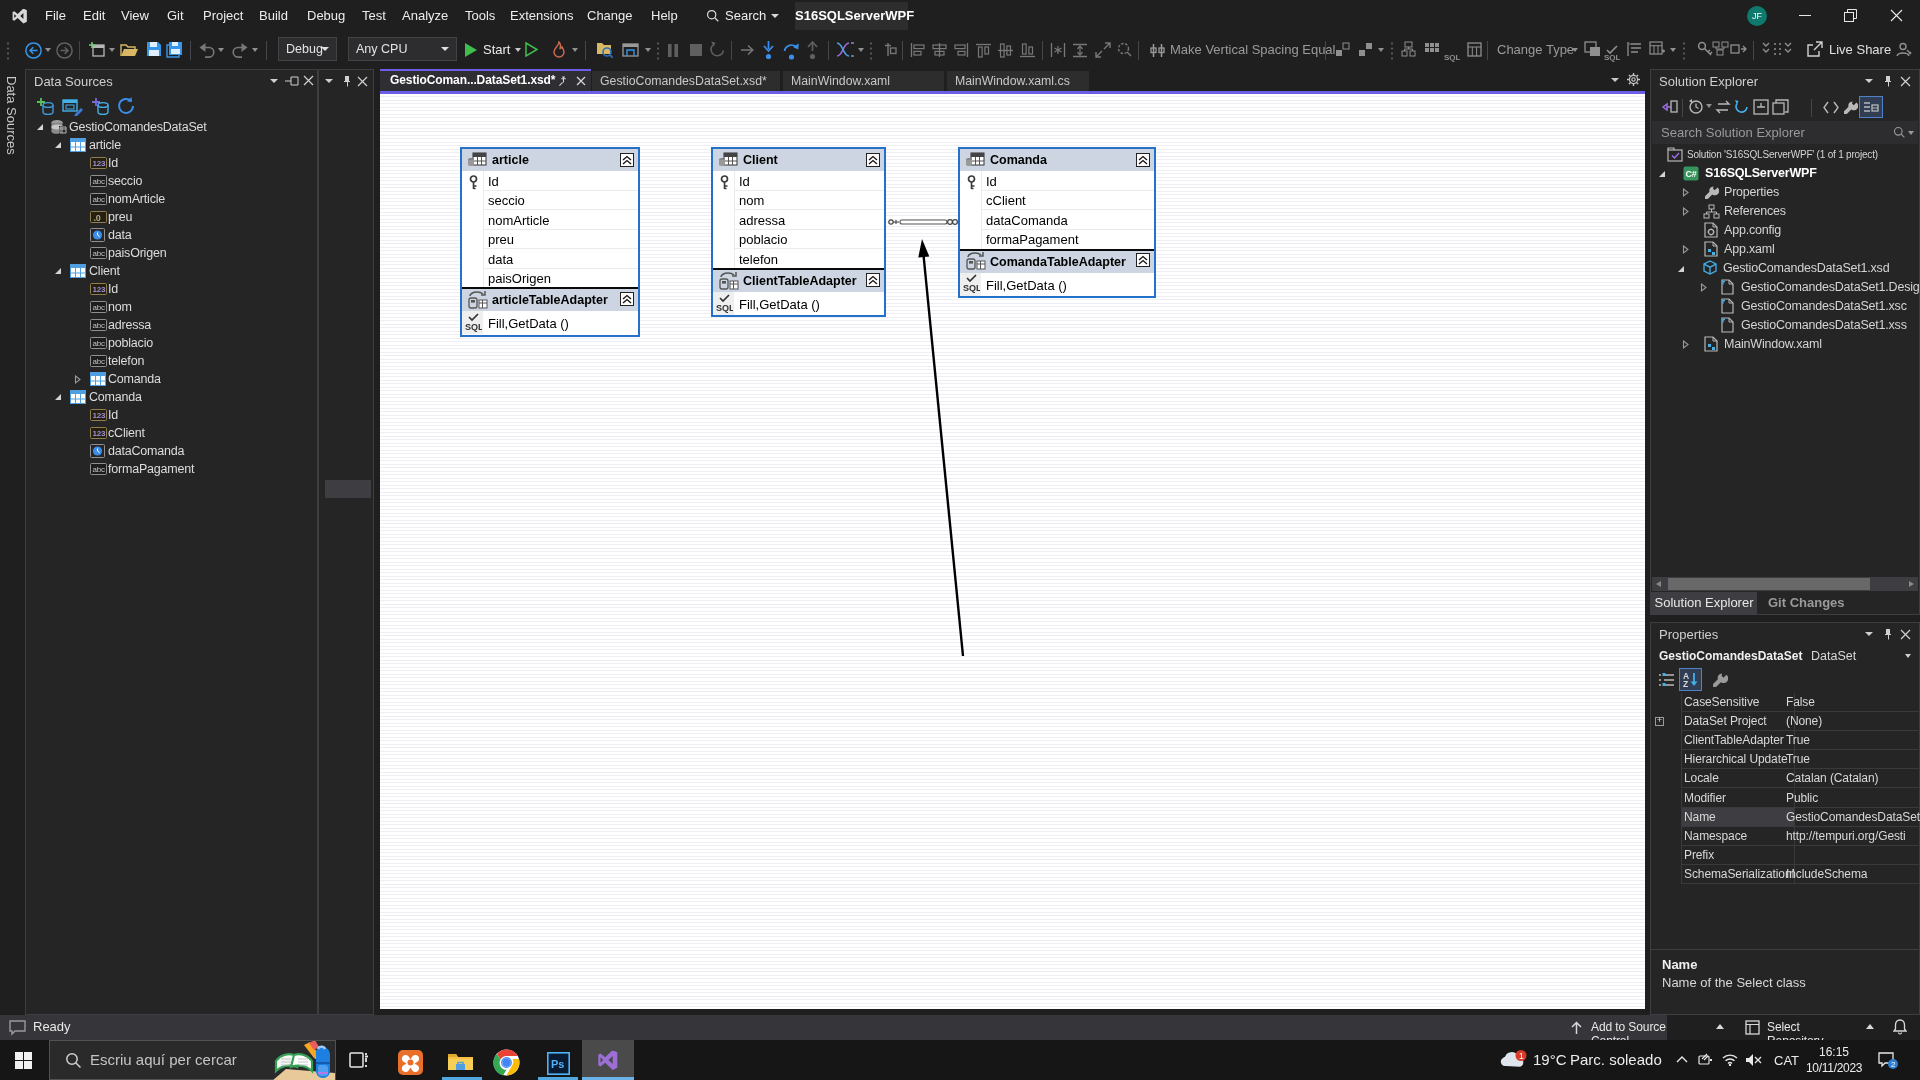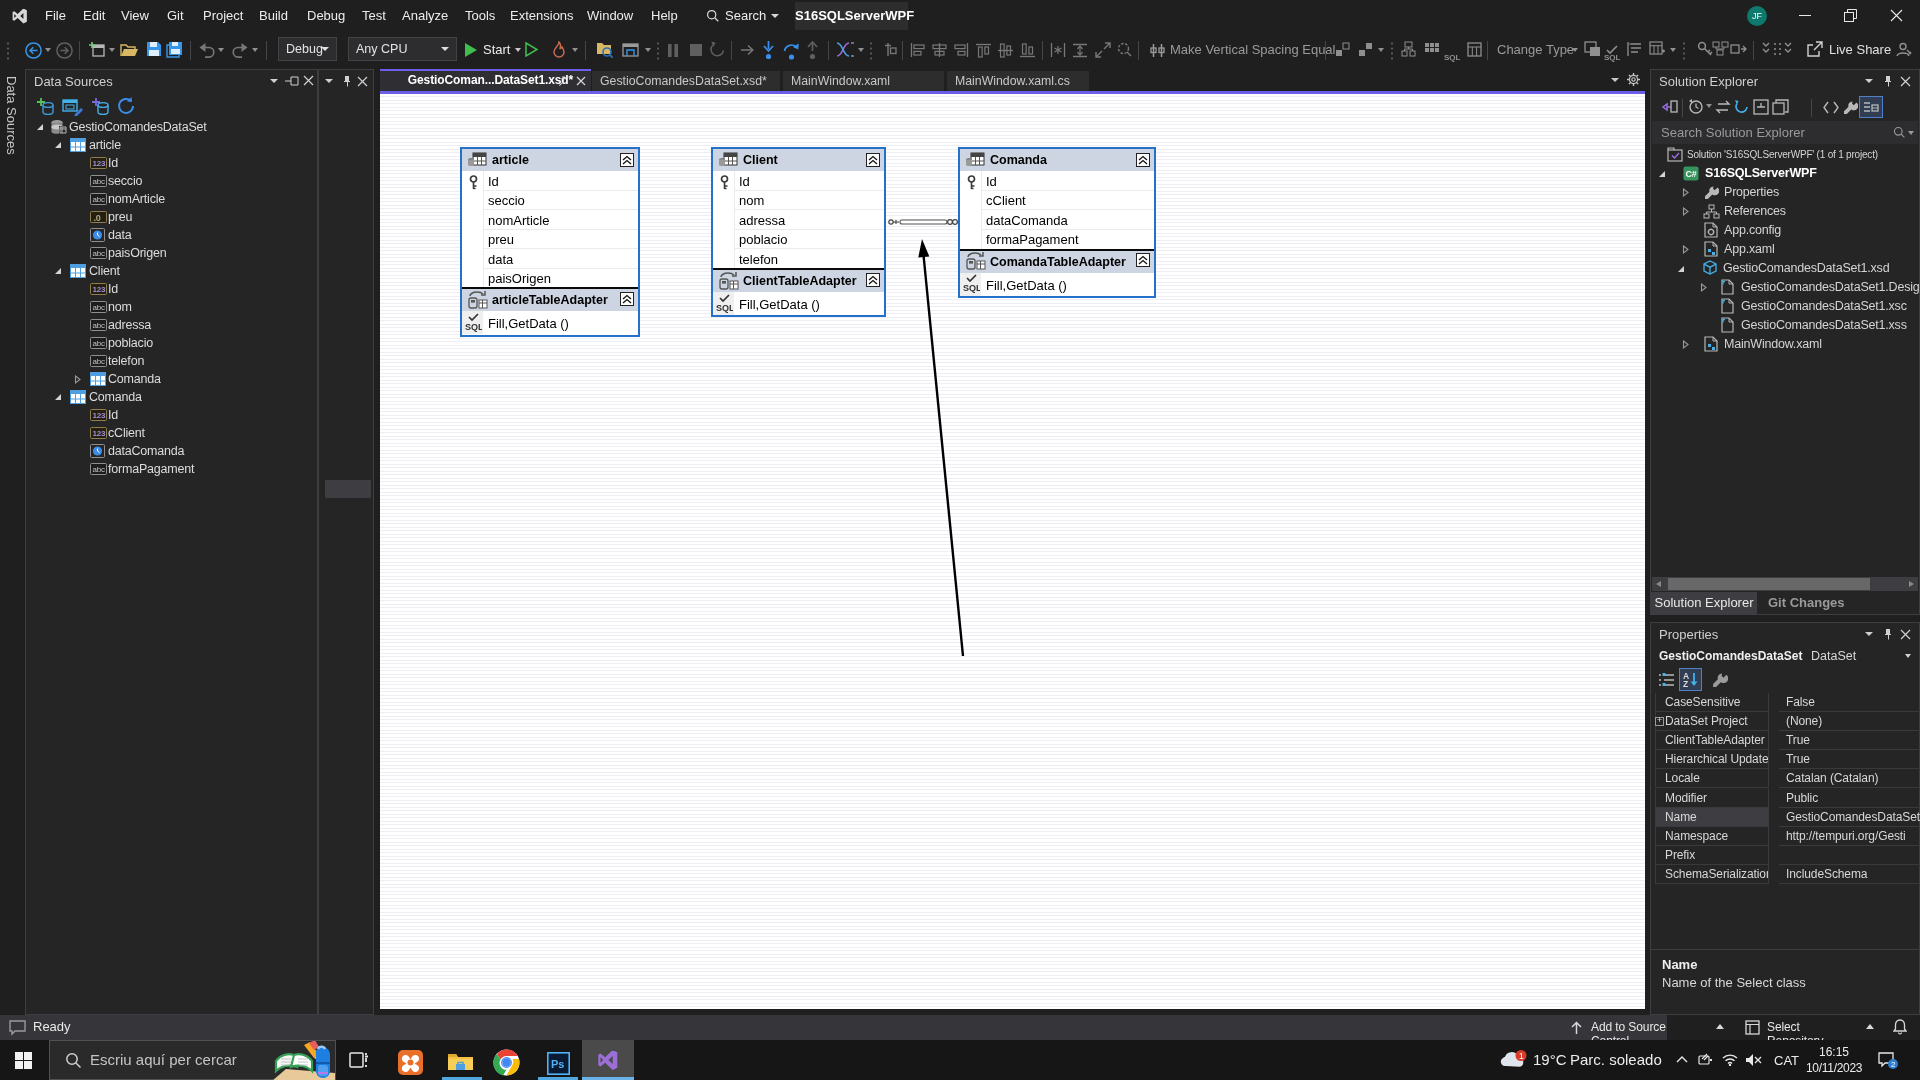--- a/index.html
+++ b/index.html
@@ -33,21 +33,21 @@
 .ptitle { position:absolute; left:8px; top:4px; font-size:13px; color:#cfcfcf; }
 
 
 .trow { position:absolute; height:18px; line-height:18px; font-size:12.5px; letter-spacing:-0.2px; color:#dcdcdc; white-space:nowrap; }
 .ico { position:absolute; }
 .expo { position:absolute; width:0; height:0; border-left:6px solid transparent; border-bottom:6px solid #d4d4d4; top:6px; }
 
 
 #editor { position:absolute; left:380px; top:0px; width:1265px; height:946px; background:#1f1f1f; }
 .tab { position:absolute; top:2px; height:20px; font-size:12.3px; line-height:20px; color:#c8c8c8; background:#2d2d2d; padding:0 8px; }
-#tabactive { position:absolute; left:0px; top:0px; width:211px; height:22px; background:#2e2e33; border-top:2px solid #6b5ee8; color:#ffffff; font-weight:bold; font-size:12px; letter-spacing:-0.1px; line-height:19px; padding-left:10px;text-align:center; }
+#tabactive { position:absolute; left:0px; top:0px; width:211px; height:22px; background:#2e2e33; border-top:2px solid #6b5ee8; color:#ffffff; font-weight:bold; font-size:12px; letter-spacing:-0.1px; line-height:19px; padding-left:10px; }
 #tabline { position:absolute; left:0; top:22px; width:1265px; height:3px; background:#6b5ee8; }
 #surface { position:absolute; left:0; top:25px; width:1265px; height:915px; background:repeating-linear-gradient(to bottom, #ffffff 0px, #ffffff 2.4px, #eeeef4 2.4px, #eeeef4 3.5px); }
 
 
 .dstable { position:absolute; background:#ffffff; border:2px solid #2371c8; }
 .dshead { position:absolute; left:0; top:0; right:0; height:22px; background:#ccd5e1; z-index:0; }
 .dshead .t { position:absolute; left:30px; top:4px; font-size:12.5px; font-weight:bold; color:#000; }
 .chev { position:absolute; right:4px; top:4px; width:14px; height:14px; background:#fdfdfd; border:1px solid #222; }
 .chev svg { position:absolute; left:1px; top:1px; }
 .dsrow { position:absolute; left:0; right:0; height:19.4px; font-size:13px; color:#000; }
@@ -57,21 +57,21 @@
 .blacksep { position:absolute; left:0px; right:0px; height:2px; background:#0a0a0a; }
 .adhead { position:absolute; left:0; right:0; height:22px; background:#ccd5e1; }
 .adhead .t { position:absolute; left:30px; top:4px; font-size:12.5px; font-weight:bold; color:#000; }
 .fillrow { position:absolute; left:0; right:0; font-size:13px; color:#000; }
 .fillrow .g { position:absolute; left:0; top:0; bottom:0; width:21px; background:#efefef; }
 .fillrow .lbl { position:absolute; left:26px; top:5px; }
 
 
 .seitem { position:absolute; height:19px; line-height:19px; font-size:12.5px; letter-spacing:-0.2px; color:#d4d4d4; white-space:nowrap; }
 .prow { position:absolute; left:0px; width:270px; height:19px; font-size:12px; letter-spacing:-0.1px; color:#d8d8d8; }
-.prow .n { position:absolute; left:4px; width:114px; top:0; height:19px; line-height:19px; padding-left:9px; overflow:hidden; border-bottom:1px solid #3a3a3e; border-right:1px solid #3a3a3e; border-left:1px solid #3a3a3e; white-space:nowrap;}
+.prow .n { position:absolute; left:30px; width:114px; top:0; height:19px; line-height:19px; padding-left:2px; overflow:hidden; border-bottom:1px solid #3a3a3e; border-right:1px solid #3a3a3e; border-left:1px solid #3a3a3e; white-space:nowrap;}
 .prow .v { position:absolute; left:128px; width:141px; top:0; height:19px; line-height:19px; padding-left:7px; overflow:hidden; border-bottom:1px solid #3a3a3e; white-space:nowrap;}
 
 
 #statusbar { position:absolute; left:0; top:1015px; width:1667px; height:25px; background:#35353a; color:#e8e8e8; font-size:13px; }
 
 
 #taskbar { position:absolute; left:0; top:1040px; width:1920px; height:40px; background:#161616; color:#e8e8e8; font-size:13px; }
 #tsearch { position:absolute; left:49px; top:0px; width:287px; height:40px; background:#2a2a2a; border:1px solid #515151; }
 .runline { position:absolute; top:37px; height:3px; background:#51a8e0; }
 </style>
@@ -87,21 +87,21 @@
   <span class="menuitem" style="left:83px">Edit</span>
   <span class="menuitem" style="left:121px">View</span>
   <span class="menuitem" style="left:167px">Git</span>
   <span class="menuitem" style="left:203px">Project</span>
   <span class="menuitem" style="left:259px">Build</span>
   <span class="menuitem" style="left:307px">Debug</span>
   <span class="menuitem" style="left:362px">Test</span>
   <span class="menuitem" style="left:402px">Analyze</span>
   <span class="menuitem" style="left:465px">Tools</span>
   <span class="menuitem" style="left:510px">Extensions</span>
-  <span class="menuitem" style="left:587px">Window</span>
+  <span class="menuitem" style="left:587px">Change</span>
   <span class="menuitem" style="left:651px">Help</span>
   <svg class="abs" style="left:706px;top:9px" width="14" height="14" viewBox="0 0 16 16">
         <circle cx="6.5" cy="6.5" r="4.7" fill="none" stroke="#d8d8d8" stroke-width="1.4"></circle>
         <line x1="10" y1="10" x2="14" y2="14" stroke="#d8d8d8" stroke-width="1.4"></line>
       </svg>
   <span class="menuitem" style="left:725px">Search</span>
   <span class="abs" style="left:771px;top:14px;width:0;height:0;border-left:4px solid transparent;border-right:4px solid transparent;border-top:4px solid #d8d8d8"></span>
   <div id="wintitle">S16SQLServerWPF</div>
   <div class="abs" style="left:1747px;top:6px;width:20px;height:20px;border-radius:50%;background:#0e7a6d;color:#fff;font-size:9px;text-align:center;line-height:20px;">JF</div>
   <div class="abs" style="left:1799px;top:15px;width:12px;height:1px;background:#e8e8e8"></div>

